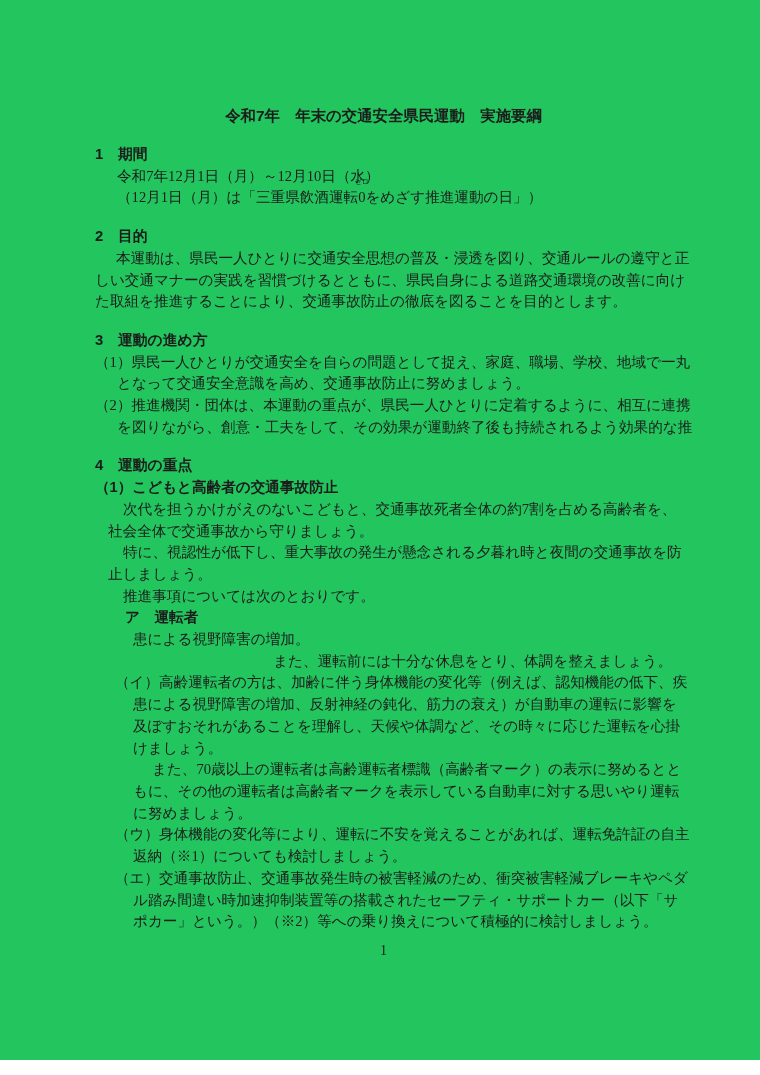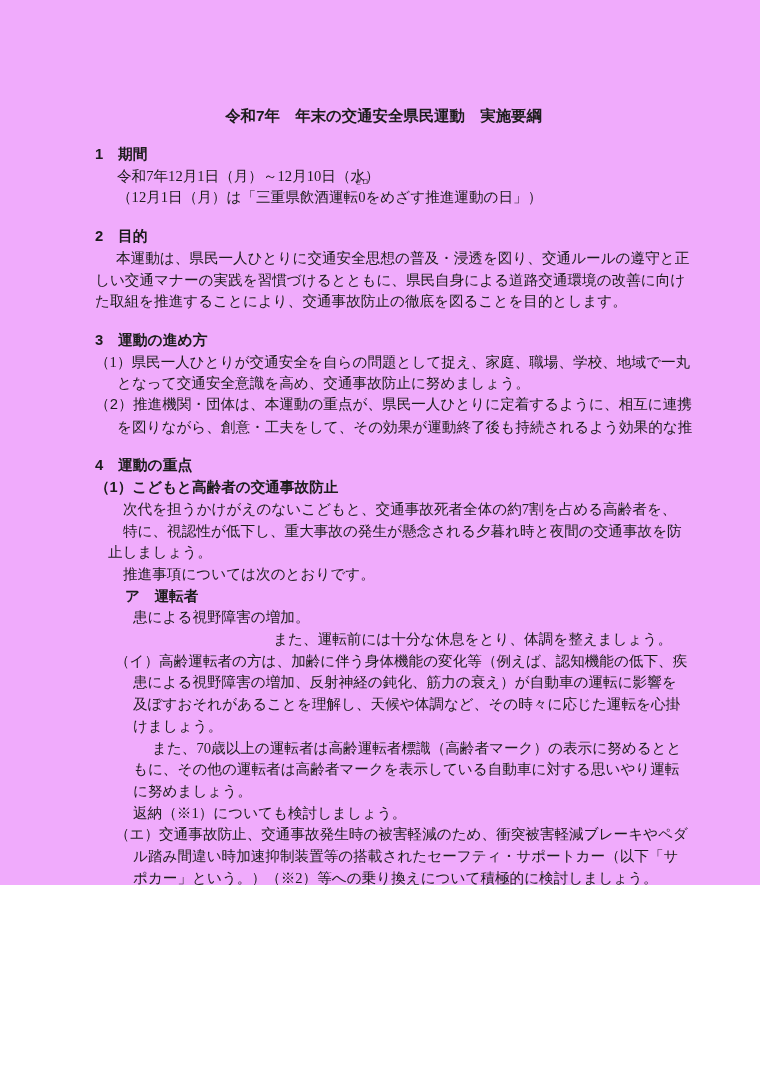--- a/index.html
+++ b/index.html
@@ -3,24 +3,24 @@
 <meta charset="utf-8">
 <style>
   html, body {
     margin: 0;
     padding: 0;
     background: #ffffff;
   }
   .page {
     position: relative;
     width: 760px;
-    height: 885px;
+    height: 1060px;
     box-sizing: border-box;
     padding: 105px 88px 0 95px;
-    background: #f0abfc;
+    background: #22c55e;
     color: #1c1c1c;
     overflow: hidden;
     font-family: "Liberation Serif", "DejaVu Serif", serif;
     font-size: 14.6px;
     line-height: 21.7px;
   }
   .title {
     text-align: center;
     font-family: "Liberation Sans", "DejaVu Sans", sans-serif;
     font-weight: 700;
@@ -75,40 +75,42 @@
       <section>
         <div class="ln gothic heading">2　目的</div>
         <div class="ln" style="padding-left: 21px;">本運動は、県民一人ひとりに交通安全思想の普及・浸透を図り、交通ルールの遵守と正</div>
         <div class="ln" style="padding-left: 0px;">しい交通マナーの実践を習慣づけるとともに、県民自身による道路交通環境の改善に向け</div>
         <div class="ln" style="padding-left: 0px;">た取組を推進することにより、交通事故防止の徹底を図ることを目的とします。</div>
       </section>
       <section>
         <div class="ln gothic heading">3　運動の進め方</div>
         <div class="ln" style="padding-left: 0px;">（1）県民一人ひとりが交通安全を自らの問題として捉え、家庭、職場、学校、地域で一丸</div>
         <div class="ln" style="padding-left: 22px;">となって交通安全意識を高め、交通事故防止に努めましょう。</div>
-        <div class="ln" style="padding-left: 0px; font-family: Liberation Mono, monospace;">（2）推進機関・団体は、本運動の重点が、県民一人ひとりに定着するように、相互に連携</div>
+        <div class="ln" style="padding-left: 0px;">（2）推進機関・団体は、本運動の重点が、県民一人ひとりに定着するように、相互に連携</div>
         <div class="ln" style="padding-left: 22px;">を図りながら、創意・工夫をして、その効果が運動終了後も持続されるよう効果的な推</div>
       </section>
       <section>
         <div class="ln gothic heading">4　運動の重点</div>
         <div class="ln gothic" style="padding-left: 0px;">（1）こどもと高齢者の交通事故防止</div>
         <div class="ln" style="padding-left: 28px;">次代を担うかけがえのないこどもと、交通事故死者全体の約7割を占める高齢者を、</div>
+        <div class="ln" style="padding-left: 13px;">社会全体で交通事故から守りましょう。</div>
         <div class="ln" style="padding-left: 28px;">特に、視認性が低下し、重大事故の発生が懸念される夕暮れ時と夜間の交通事故を防</div>
         <div class="ln" style="padding-left: 13px;">止しましょう。</div>
         <div class="ln" style="padding-left: 28px;">推進事項については次のとおりです。</div>
         <div class="ln gothic" style="padding-left: 30px;">ア　運転者</div>
         <div class="ln" style="padding-left: 38px;">患による視野障害の増加。</div>
         <div class="ln" style="padding-left: 58px; text-align: right;">また、運転前には十分な休息をとり、体調を整えましょう。</div>
         <div class="ln" style="padding-left: 20px;">（イ）高齢運転者の方は、加齢に伴う身体機能の変化等（例えば、認知機能の低下、疾</div>
         <div class="ln" style="padding-left: 38px;">患による視野障害の増加、反射神経の鈍化、筋力の衰え）が自動車の運転に影響を</div>
         <div class="ln" style="padding-left: 38px;">及ぼすおそれがあることを理解し、天候や体調など、その時々に応じた運転を心掛</div>
         <div class="ln" style="padding-left: 38px;">けましょう。</div>
         <div class="ln" style="padding-left: 57px;">また、70歳以上の運転者は高齢運転者標識（高齢者マーク）の表示に努めるとと</div>
         <div class="ln" style="padding-left: 38px;">もに、その他の運転者は高齢者マークを表示している自動車に対する思いやり運転</div>
         <div class="ln" style="padding-left: 38px;">に努めましょう。</div>
+        <div class="ln" style="padding-left: 20px;">（ウ）身体機能の変化等により、運転に不安を覚えることがあれば、運転免許証の自主</div>
         <div class="ln" style="padding-left: 38px;">返納（※1）についても検討しましょう。</div>
         <div class="ln" style="padding-left: 20px;">（エ）交通事故防止、交通事故発生時の被害軽減のため、衝突被害軽減ブレーキやペダ</div>
         <div class="ln" style="padding-left: 38px;">ル踏み間違い時加速抑制装置等の搭載されたセーフティ・サポートカー（以下「サ</div>
         <div class="ln" style="padding-left: 38px;">ポカー」という。）（※2）等への乗り換えについて積極的に検討しましょう。</div>
       </section>
     </div>
 
   <div class="pagenum">1</div>
 </div>
 

